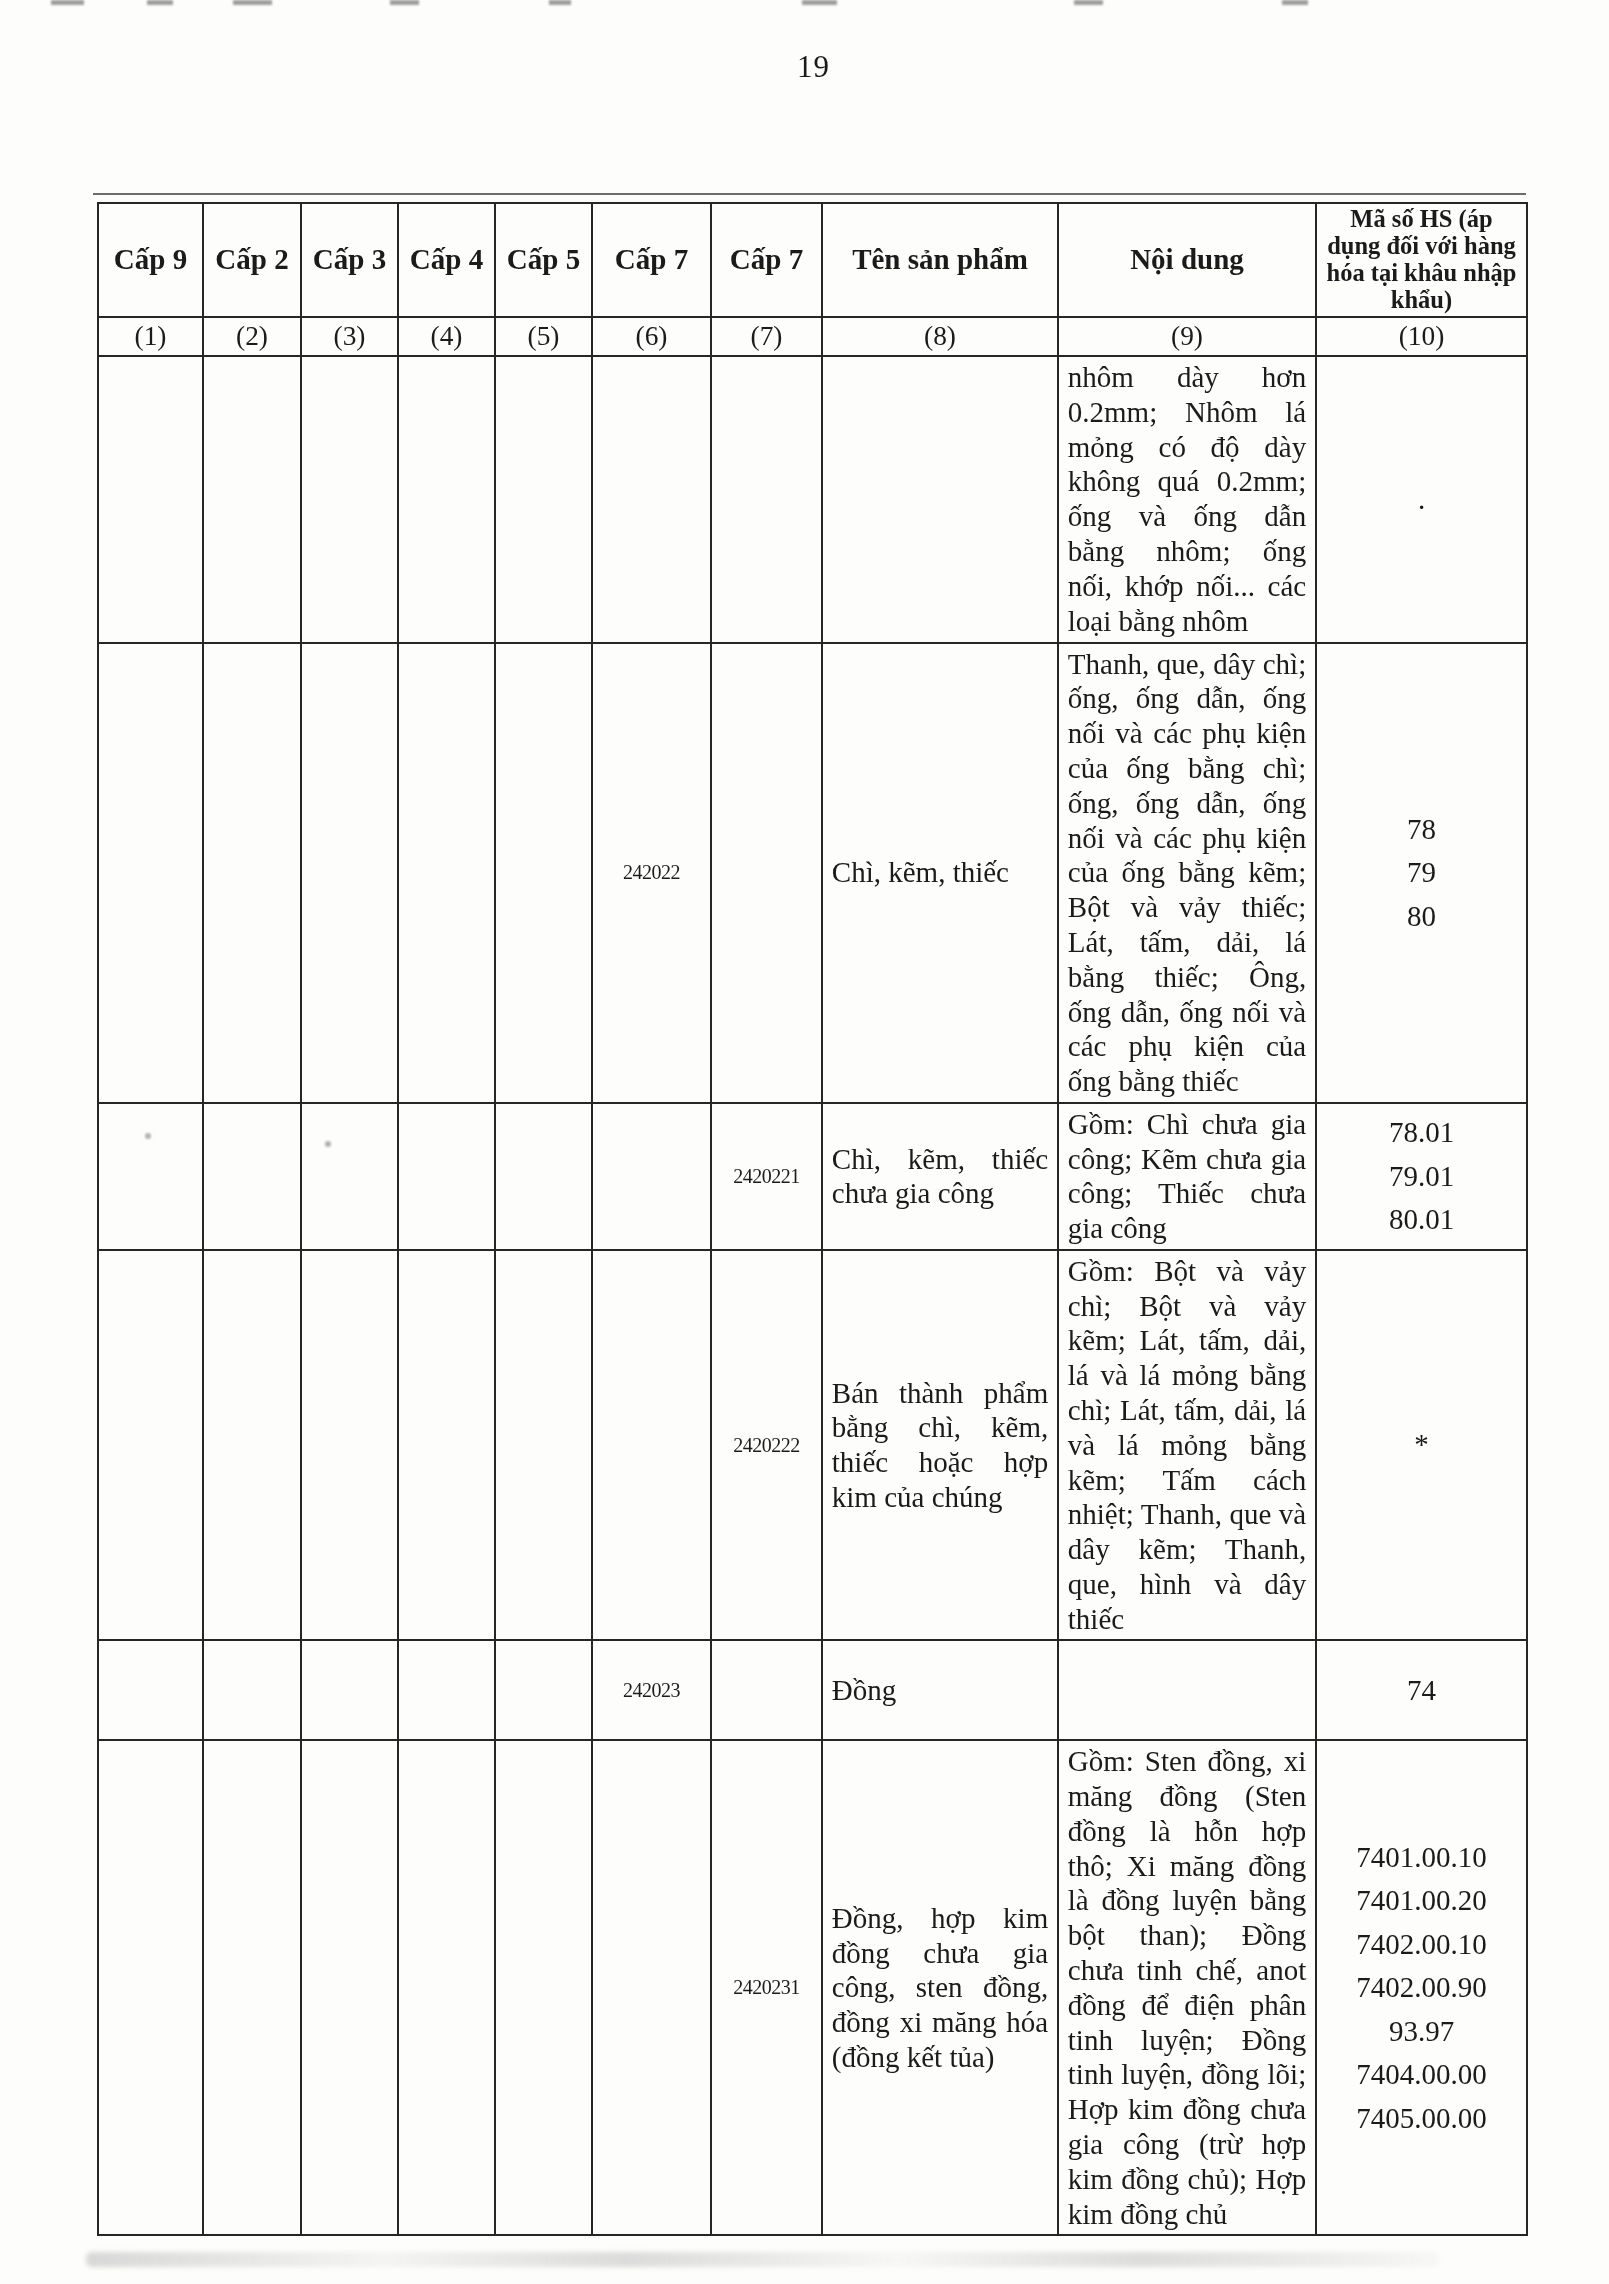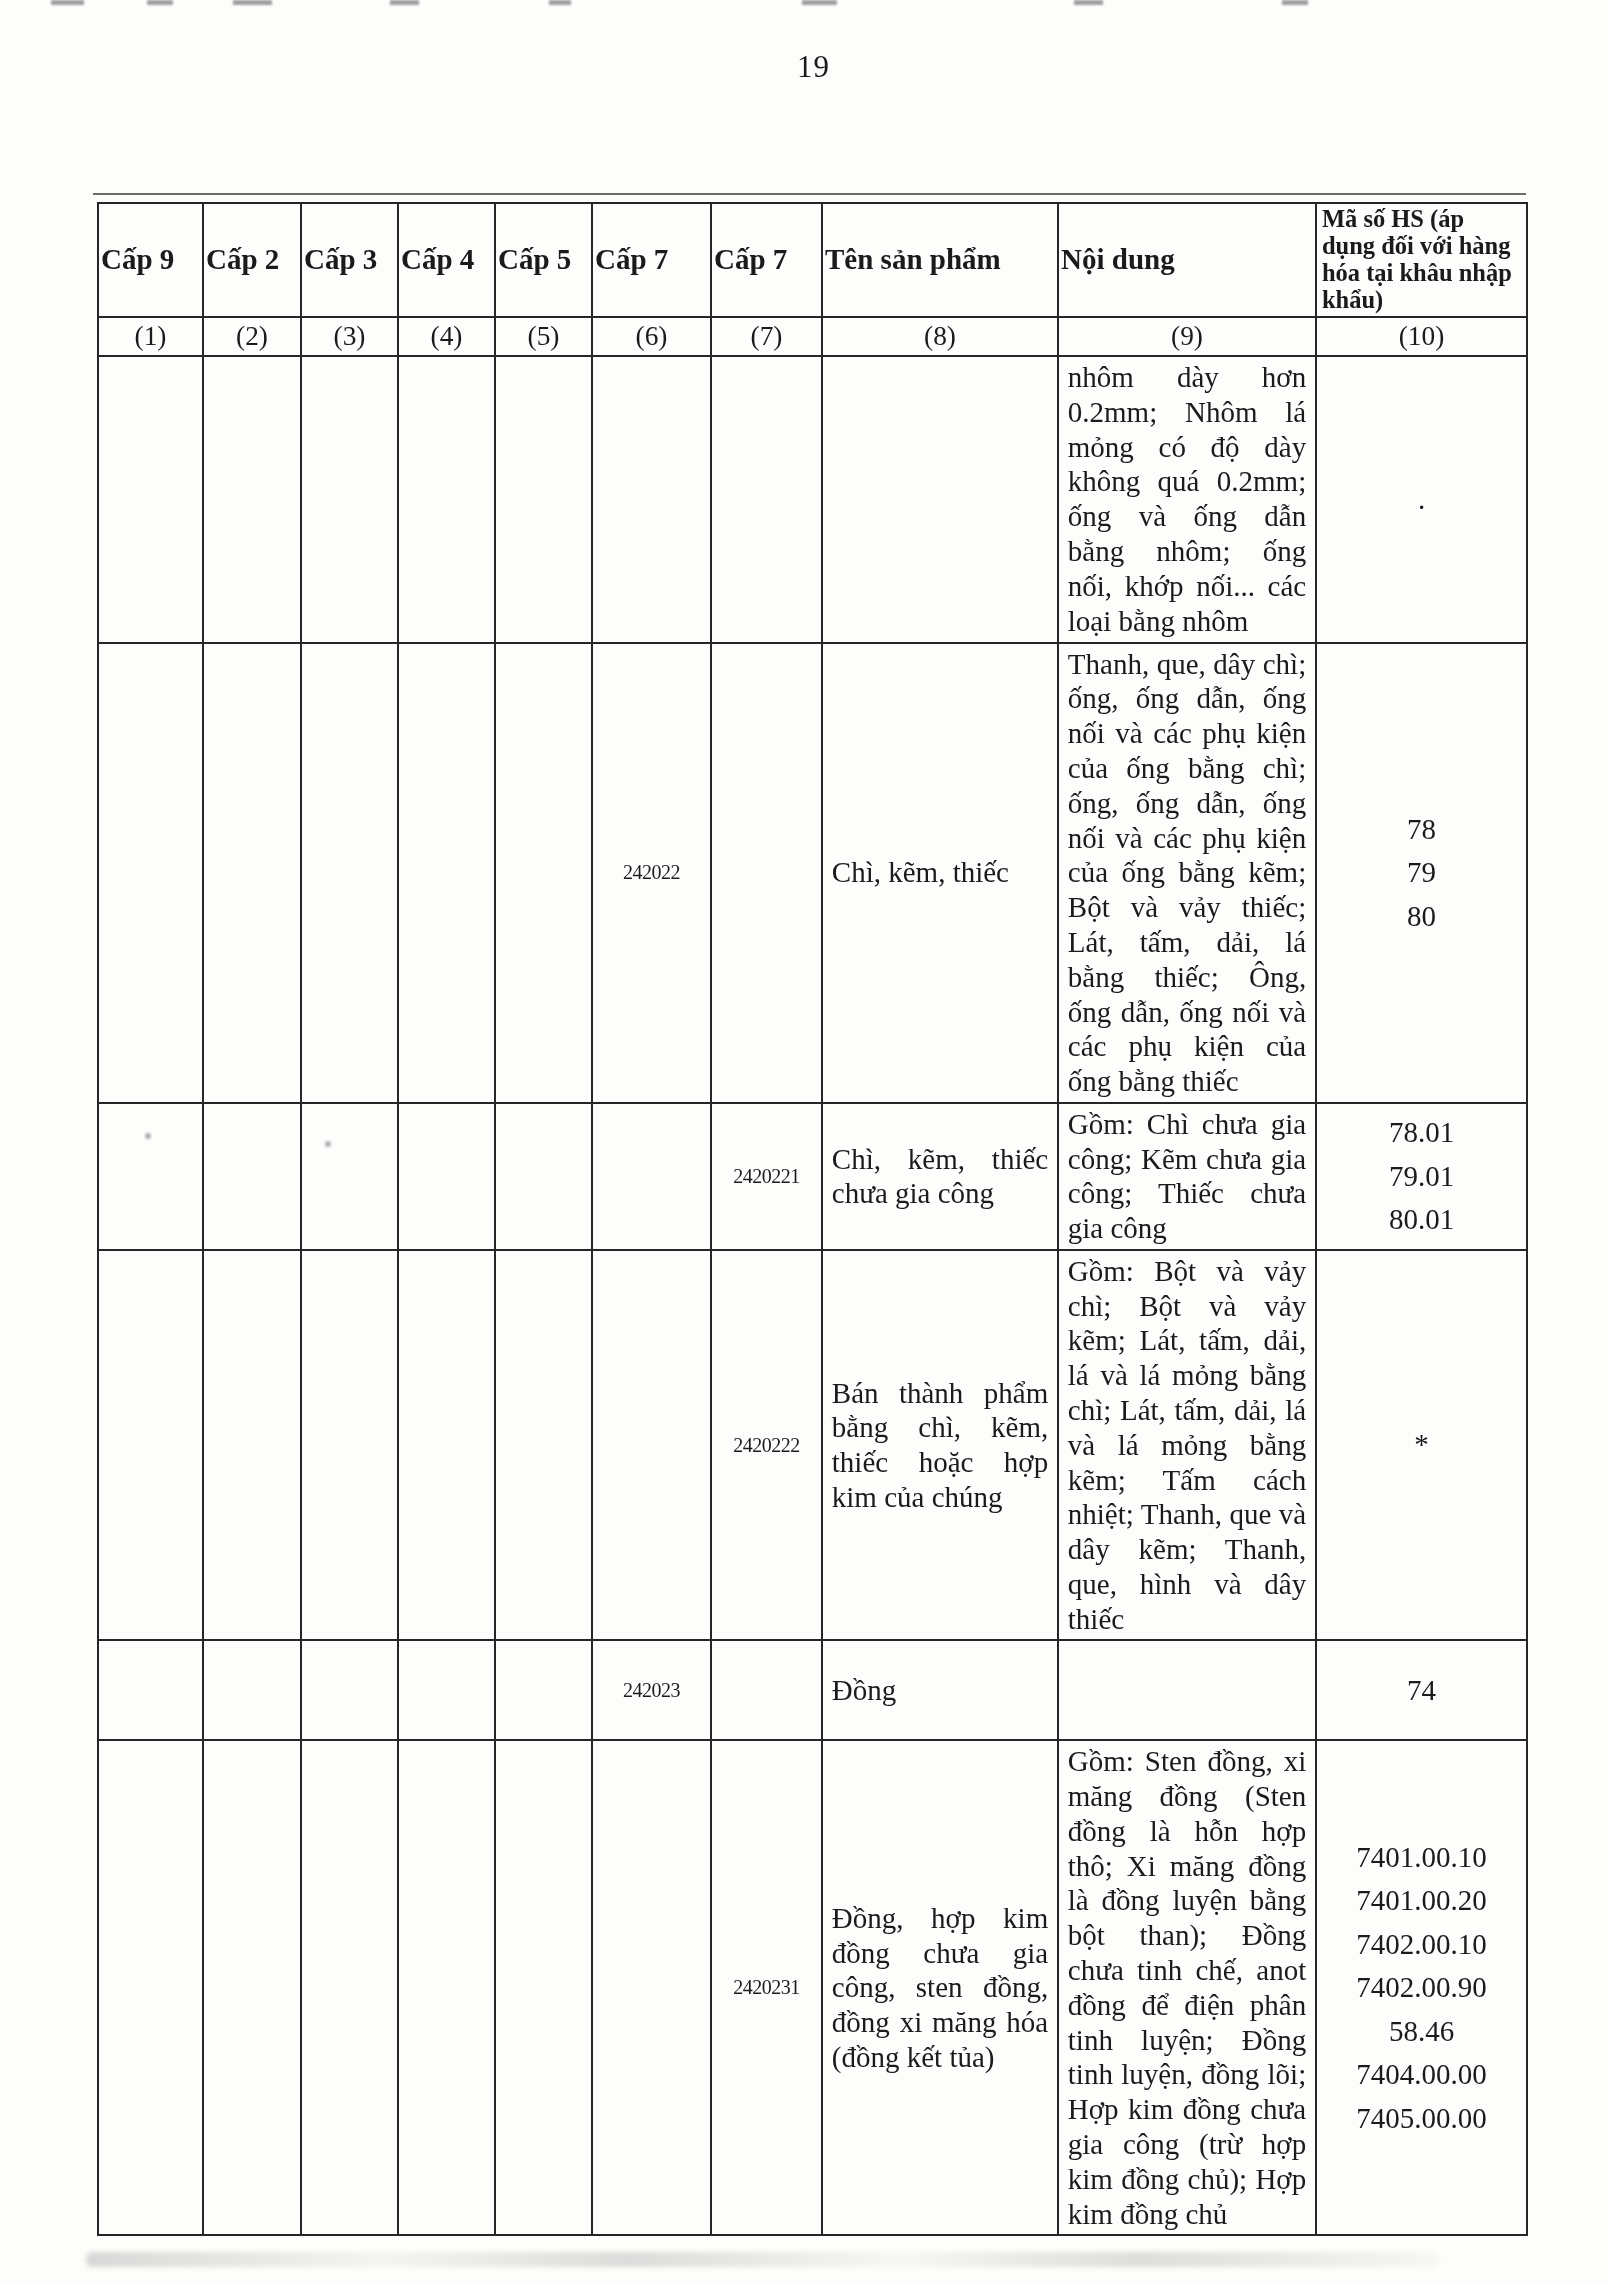--- a/index.html
+++ b/index.html
@@ -18,21 +18,21 @@
     text-align:center;font-size:31px;letter-spacing:1px;
   }
   table.cls{
     position:absolute;top:202px;left:97px;
     width:1428px;
     border-collapse:collapse;table-layout:fixed;
     border:2.9px solid #222;
   }
   .cls th,.cls td{border:2px solid #262626;overflow:hidden;}
   .cls th{
-    font-weight:bold;font-size:29px;text-align:left;
+    font-weight:bold;font-size:29px;text-align:center;
     vertical-align:middle;padding:3.9px 2px;height:102px;line-height:1.15;
   }
   .cls th.hs-header{font-size:24.5px;line-height:1.1;padding:2px 4.9px;}
   .cls tr.idx-row td{
     height:37px;font-size:27.4px;text-align:center;
     vertical-align:middle;padding:0;
   }
   .cls td{font-size:29px;vertical-align:middle;}
   .cls td.cell-code{
     text-align:center;font-size:20px;letter-spacing:-0.5px;
@@ -203,21 +203,21 @@
           <td class="cell-code"></td>
           <td class="cell-code"></td>
           <td class="cell-code">2420231</td>
           <td class="cell-ten">Đồng, hợp kim đồng chưa gia công, sten đồng, đồng xi măng hóa (đồng kết tủa)</td>
           <td class="cell-noidung">Gồm: Sten đồng, xi măng đồng (Sten đồng là hỗn hợp thô; Xi măng đồng là đồng luyện bằng bột than); Đồng chưa tinh chế, anot đồng để điện phân tinh luyện; Đồng tinh luyện, đồng lõi; Hợp kim đồng chưa gia công (trừ hợp kim đồng chủ); Hợp kim đồng chủ</td>
           <td class="cell-hs">
             <div class="hs-line">7401.00.10</div>
             <div class="hs-line">7401.00.20</div>
             <div class="hs-line">7402.00.10</div>
             <div class="hs-line">7402.00.90</div>
-            <div class="hs-line">58.46</div>
+            <div class="hs-line">93.97</div>
             <div class="hs-line">7404.00.00</div>
             <div class="hs-line">7405.00.00</div>
           </td>
         </tr>
       </tbody>
   </table>
 
   <div class="dot-artifact" style="left:145px;top:1133px"></div>
   <div class="dot-artifact" style="left:325px;top:1141px"></div>
 

